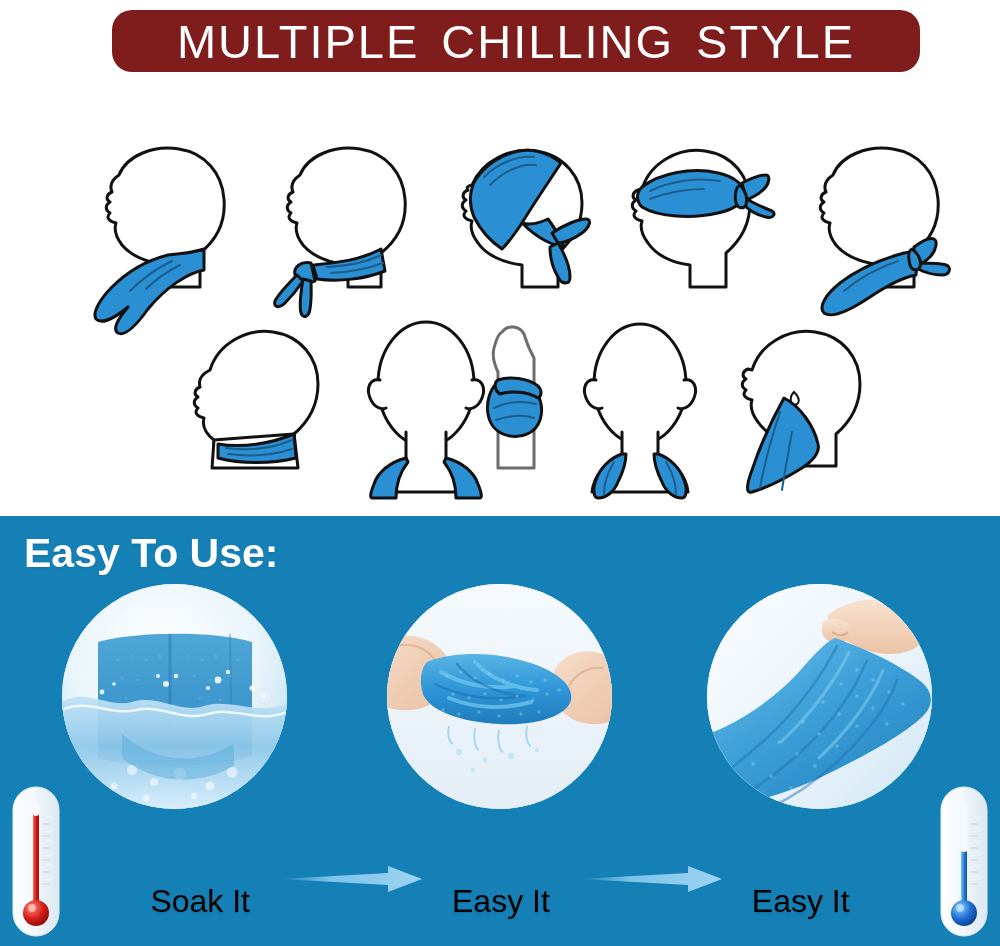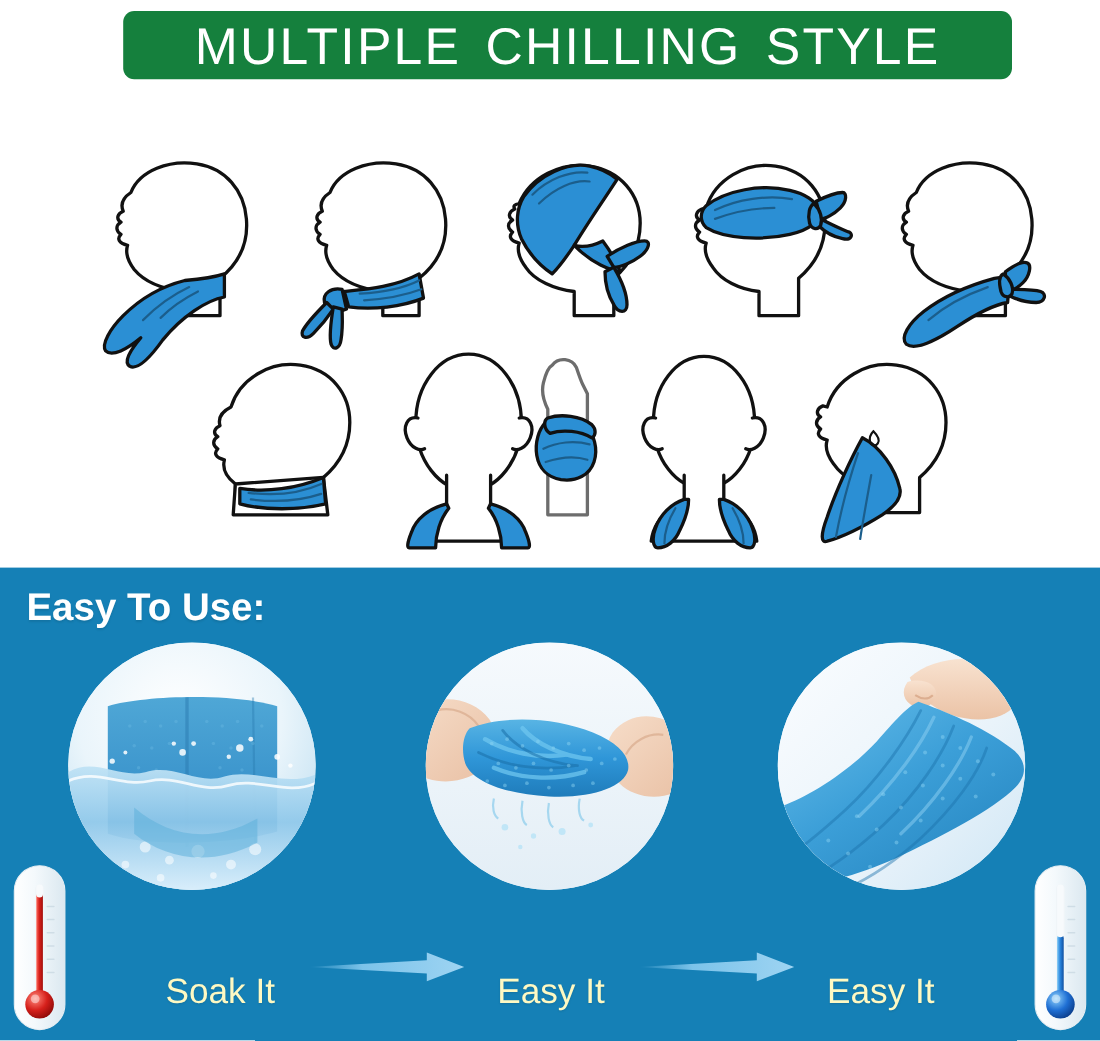--- a/index.html
+++ b/index.html
@@ -2,21 +2,21 @@
 <html><head>
 <meta charset="utf-8">
 <style>
   html,body{margin:0;padding:0;background:#fff;}
   body{width:1000px;height:946px;overflow:hidden;font-family:"Liberation Sans",sans-serif;}
   .page{position:relative;width:1000px;height:946px;background:#ffffff;}
 
   
   .banner{
     position:absolute;left:112px;top:10px;width:808px;height:62px;
-    background:#15803d;border-radius:10px;
+    background:#7f1d1d;border-radius:20px;
     display:flex;align-items:center;justify-content:center;
   }
   .banner-text{
     color:#ffffff;font-size:47px;line-height:47px;letter-spacing:2px;
     font-family:"Liberation Sans",sans-serif;font-weight:400;
     white-space:nowrap;
   }
   .banner-text .sp{display:inline-block;width:22px;}
 
   
@@ -24,41 +24,41 @@
   .fig{position:absolute;}
   .fig svg{display:block;overflow:visible;}
 
   
   .panel{
     position:absolute;left:0;top:516px;width:1000px;height:430px;
     background:#1580b6;
   }
   .panel-title{
     position:absolute;left:24px;top:18px;
-    color:#ffffff;font-size:35px;font-weight:bold;line-height:38px;
+    color:#ffffff;font-size:41px;font-weight:bold;line-height:38px;
     font-family:"Liberation Sans",sans-serif;
     text-shadow:0 1px 2px rgba(0,0,0,.10);
   }
 
   
   .circle{
     position:absolute;top:68px;width:225px;height:225px;border-radius:50%;
     overflow:hidden;background:#eef6fb;
   }
   .c1{left:62px;}
   .c2{left:387px;}
   .c3{left:707px;}
 
   
   .steps{
     position:absolute;left:0;top:330px;width:1000px;height:66px;
     display:flex;align-items:center;justify-content:center;
   }
   .step-label{
-    color:#fef9c3;font-size:32px;line-height:34px;
+    color:#000000;font-size:32px;line-height:34px;
     font-family:"Liberation Sans",sans-serif;font-weight:400;
     text-shadow:0 1px 2px rgba(0,0,0,.12);
     white-space:nowrap;
     margin-top:44px;
   }
   .arrow-wrap{width:150px;height:30px;margin:0 26px;display:flex;align-items:center;}
   .arrow-wrap svg{display:block;}
 
   
   .thermo{position:absolute;width:52px;height:155px;}

